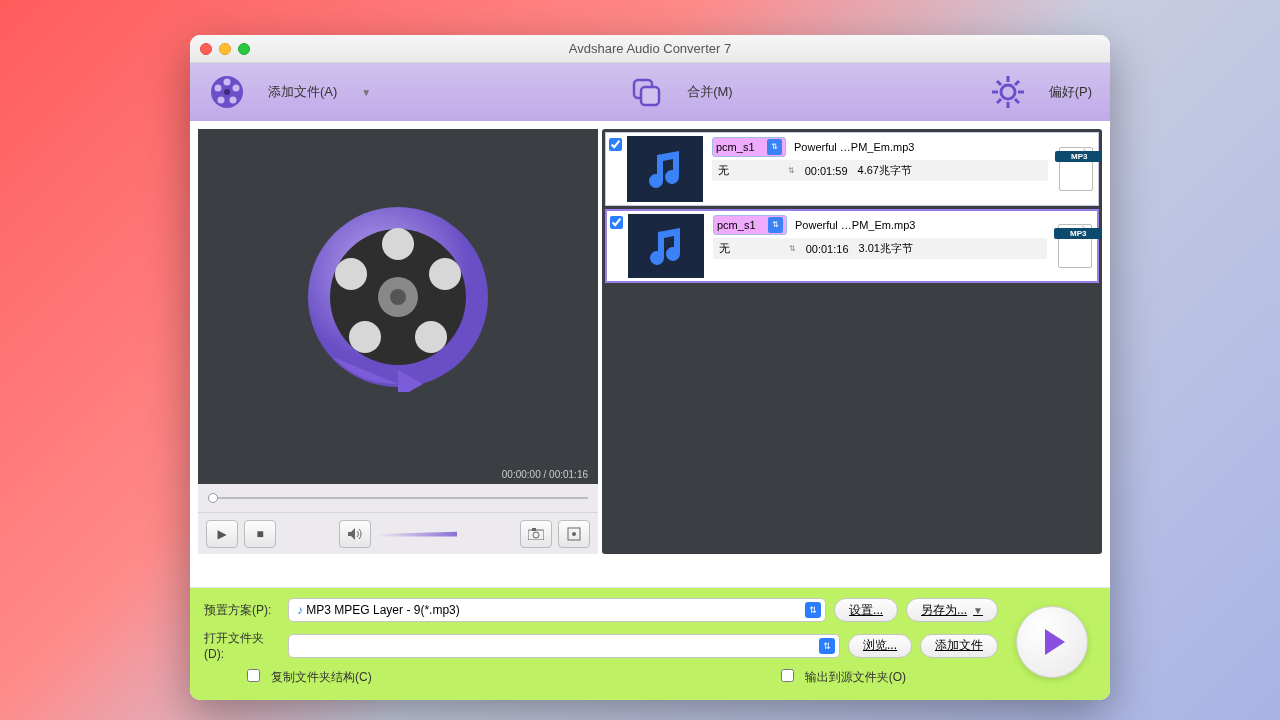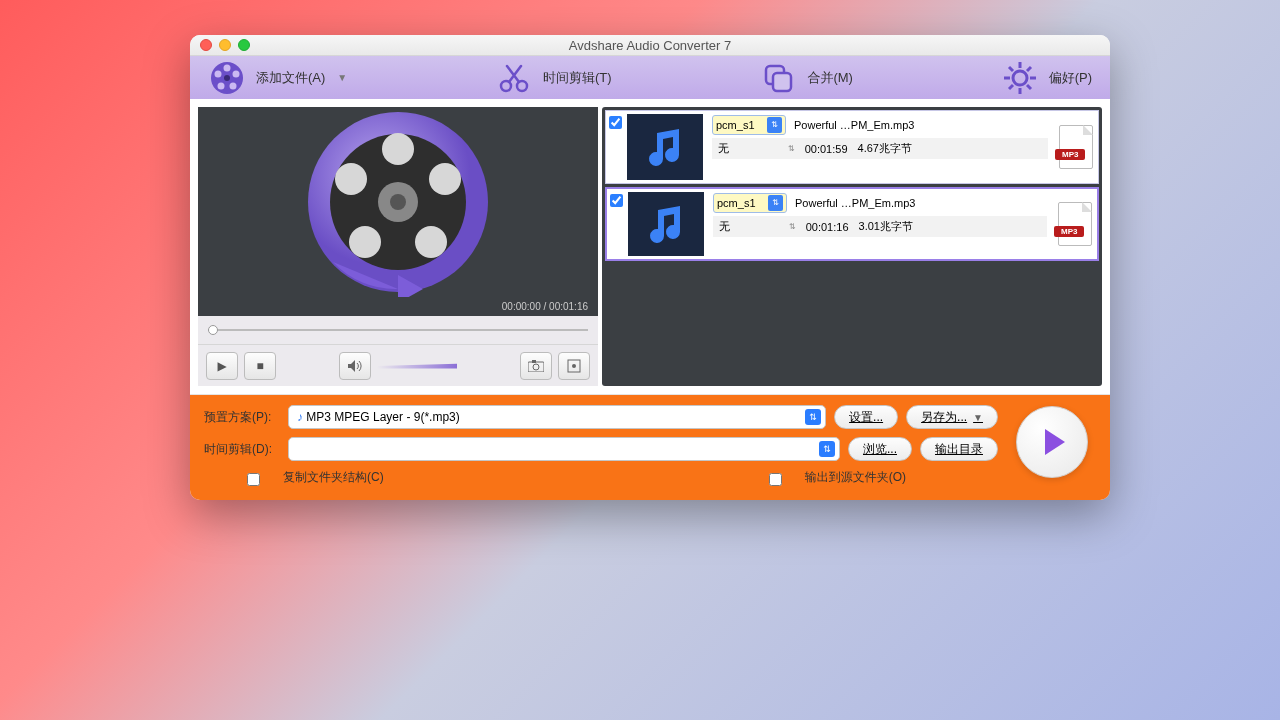--- a/index.html
+++ b/index.html
@@ -1,38 +1,38 @@
 <!DOCTYPE html>
 <html><head>
 <meta charset="utf-8">
 <style>
 * { margin: 0; padding: 0; box-sizing: border-box; font-family: -apple-system, "Helvetica Neue", Arial, sans-serif; }
 body {
   width: 1280px; height: 720px; overflow: hidden; position: relative;
   background: linear-gradient(135deg, #ff5c5c 0%, #ff8a8a 35%, #c9cde0 55%, #a8b4e6 100%);
 }
 .window {
-  position: absolute; left: 190px; top: 35px; width: 920px; height: 465px;
+  position: absolute; left: 190px; top: 35px; width: 920px; height: 665px;
   background: #fff; border-radius: 10px; box-shadow: 0 15px 45px rgba(0,0,0,.35);
   display: flex; flex-direction: column; overflow: hidden;
 }
 .titlebar {
   height: 28px; display: flex; align-items: center; padding: 0 10px;
   background: linear-gradient(#f6f6f6,#e9e9e9); border-bottom: 1px solid #d6d6d6;
   position: relative;
 }
 .traffic { display: flex; gap: 7px; }
 .tl { width: 12px; height: 12px; border-radius: 50%; }
 .tl.red { background:#ff5f57;border:1px solid #e24a41;} .tl.yel{background:#ffbd2e;border:1px solid #e2a326;} .tl.grn{background:#28c940;border:1px solid #1eab34;}
 .title { position:absolute; left:0; right:0; text-align:center; font-size:13px; color:#555; }
 .toolbar {
   height: 58px; display:flex; align-items:center; padding:0 18px;
   background: linear-gradient(180deg,#d0c2ee 0%,#c0aae9 100%);
 }
-.tb-item { display:flex; align-items:center; gap:10px; cursor:pointer; margin-right:auto; }
+.tb-item { display:flex; align-items:center; gap:22px; cursor:pointer; margin-right:auto; }
 .tb-item:last-child { margin-right:0; }
 .tb-icon { width:38px; height:38px; display:flex; align-items:center; justify-content:center; }
 .tb-label { font-size:13px; color:#333; white-space:nowrap; }
 .tb-chevron { font-size:10px; color:#777; margin-left:2px; }
 .content { flex:1; display:flex; background:#fff; padding:8px; gap:4px; }
 .preview { width:400px; display:flex; flex-direction:column; background:#84cc16; border-radius:2px; }
 .preview-canvas { flex:1; display:flex; align-items:center; justify-content:center; background:#3b3f43; }
 .film-reel { width:190px; height:190px; position:relative; }
 .time-readout { font-size:10px; color:#ccc; text-align:right; padding:4px 10px; background:#3b3f43; }
 .seek { height:28px; background:#eceaee; display:flex; align-items:center; padding:0 10px; }
@@ -44,45 +44,45 @@
 .vol-slider { width:80px; height:6px; position:relative; }
 .vol-tri { width:100%; height:100%; background:linear-gradient(to right, transparent 0%, #8b6fd6 100%); clip-path: polygon(0 60%, 100% 20%, 100% 100%, 0 100%); }
 .filelist { flex:1; background:#3b3f43; border-radius:3px; overflow:auto; }
 .file-item { background:#fff; margin:3px; border:1px solid #c7c7e6; display:flex; height:74px; }
 .file-item.sel { border:2px solid #9a7fe8; }
 .file-chk { width:18px; padding-top:4px; text-align:center; }
 .file-chk input { accent-color:#2b7fff; }
 .file-thumb { width:76px; background:#1a2740; display:flex; align-items:center; justify-content:center; margin:3px; }
 .file-meta { flex:1; display:flex; flex-direction:column; padding:4px 6px; font-size:11px; gap:3px; }
 .file-row1 { display:flex; align-items:center; gap:8px; }
-.codec-sel { width:74px; height:20px; font-size:11px; border:1px solid #9fbce8; border-radius:3px; background:#fef9c3; padding:0 3px; display:flex; align-items:center; justify-content:space-between;}
+.codec-sel { width:74px; height:20px; font-size:11px; border:1px solid #9fbce8; border-radius:3px; background:#f0abfc; padding:0 3px; display:flex; align-items:center; justify-content:space-between;}
 .codec-arrows { background:#3b82f6; color:#fff; width:15px; height:16px; border-radius:2px; font-size:8px; display:inline-flex; align-items:center; justify-content:center; line-height:1; }
 .file-row2 { display:flex; align-items:center; gap:10px; background:#f2f2f2; padding:3px 6px; }
 .file-eff { width:60px; }
 .file-eff-arrows { color:#888; font-size:8px; }
 .file-badge { width:44px; display:flex; align-items:center; justify-content:center; position:relative; }
 .badge-box { width:34px; height:44px; position:relative; }
 .badge-paper { position:absolute; inset:0; background:#fff; border:1px solid #bbb; border-radius:2px; }
 .badge-fold { position:absolute; right:0; top:0; width:10px; height:10px; background:#ddd; clip-path: polygon(0 0, 100% 100%, 0 100%); }
-.badge-tag { position:absolute; top:24px; left:-4px; background:#b91c1c; color:#fff; font-size:8px; font-weight:bold; padding:1px 7px; border-radius:2px; }
-.bottom { padding:10px 14px 14px; background:#f97316; border-top:1px solid #e4e4e4; }
+.badge-tag { position:absolute; top:4px; left:-4px; background:#0c4a6e; color:#fff; font-size:8px; font-weight:bold; padding:1px 16px; border-radius:2px; }
+.bottom { padding:10px 14px 14px; background:#bef264; border-top:1px solid #e4e4e4;margin-top:25px; }
 .b-row { display:flex; align-items:center; gap:8px; margin-bottom:8px; font-size:12px; }
 .b-label { width:76px; color:#333; }
 .b-select { flex:1; height:24px; border:1px solid #c5c5c5; border-radius:5px; display:flex; align-items:center; padding:0 4px 0 8px; background:#fff; font-size:12px; }
 .b-select .arrw { margin-left:auto; width:16px; height:16px; background:#2b7dff; border-radius:3px; color:#fff; font-size:9px; display:flex; align-items:center; justify-content:center; }
 .b-btn { height:24px; padding:0 14px; border:1px solid #c5c5c5; border-radius:12px; background:linear-gradient(#fdfdfd,#ececec); font-size:12px; display:flex; align-items:center; cursor:pointer;text-decoration:underline; }
 .b-btn .chev { margin-left:6px; font-size:10px; color:#666; }
 .big-play {
   position:absolute; right:22px; bottom:22px; width:72px; height:72px; border-radius:50%;
   background:radial-gradient(circle at 35% 30%, #ffffff, #e8e8e8); border:1px solid #cfcfcf;
   display:flex; align-items:center; justify-content:center; cursor:pointer; box-shadow:0 2px 6px rgba(0,0,0,.15);
 }
 .big-play-tri { width:0;height:0;border-left:20px solid #8b4fe0;border-top:13px solid transparent;border-bottom:13px solid transparent; margin-left:5px;}
 .chk-row { display:flex; gap:40px; font-size:12px; color:#333; align-items:center; }
-.chk-row label { display:flex; align-items:flex-end; gap:23px;padding-left:43px; }
+.chk-row label { display:flex; align-items:flex-start; gap:11px;padding-left:43px; }
 .chk-row .spacer { flex:1; }
 .music-note { color:#3b82f6; }
 </style>
 </head>
 <body>
 
 <div class="window">
 
   <div class="titlebar">
     <div class="traffic">
@@ -101,30 +101,20 @@
             <circle cx="18" cy="8" r="3.5" fill="#cbb9f2"></circle>
             <circle cx="27" cy="14" r="3.5" fill="#cbb9f2"></circle>
             <circle cx="24" cy="26" r="3.5" fill="#cbb9f2"></circle>
             <circle cx="12" cy="26" r="3.5" fill="#cbb9f2"></circle>
             <circle cx="9" cy="14" r="3.5" fill="#cbb9f2"></circle>
             <circle cx="18" cy="18" r="3" fill="#3a2a78"></circle>
           </svg>
       </span>
       <span class="tb-label">添加文件(A)</span>
       <span class="tb-chevron">▼</span>
-    </div>
-    <div class="tb-item">
-      <span class="tb-icon">
-        <svg width="34" height="34" viewBox="0 0 34 34">
-            <circle cx="9" cy="25" r="5" fill="none" stroke="#6b4fc9" stroke-width="2.5"></circle>
-            <circle cx="25" cy="25" r="5" fill="none" stroke="#6b4fc9" stroke-width="2.5"></circle>
-            <path d="M12 21 L24 5 M22 21 L10 5" stroke="#6b4fc9" stroke-width="2.5" fill="none" stroke-linecap="round"></path>
-          </svg>
-      </span>
-      <span class="tb-label">时间剪辑(T)</span>
     </div>
     <div class="tb-item">
       <span class="tb-icon">
         <svg width="34" height="34" viewBox="0 0 34 34">
             <rect x="5" y="5" width="18" height="18" rx="4" fill="none" stroke="#6b4fc9" stroke-width="2.5"></rect>
             <rect x="12" y="12" width="18" height="18" rx="4" fill="#d0c2ee" stroke="#6b4fc9" stroke-width="2.5"></rect>
           </svg>
       </span>
       <span class="tb-label">合并(M)</span>
     </div>
@@ -284,29 +274,29 @@
       <div class="b-btn">
           <span>设置...</span>
         </div>
       <div class="b-btn">
           <span>另存为...</span>
           <span class="chev">▼</span>
         </div>
       <div style="width:90px"></div>
     </div>
     <div class="b-row">
-      <span class="b-label">时间剪辑(D):</span>
+      <span class="b-label">打开文件夹(D):</span>
       <div class="b-select">
         <span class="arrw">⇅</span>
       </div>
       <div class="b-btn">
           <span>浏览...</span>
         </div>
       <div class="b-btn">
-          <span>输出目录</span>
+          <span>添加文件</span>
         </div>
       <div style="width:90px"></div>
     </div>
     <div class="chk-row">
       <label>
         <input type="checkbox" style="">
         <span>复制文件夹结构(C)</span>
       </label>
       <div class="spacer"></div>
       <label>

